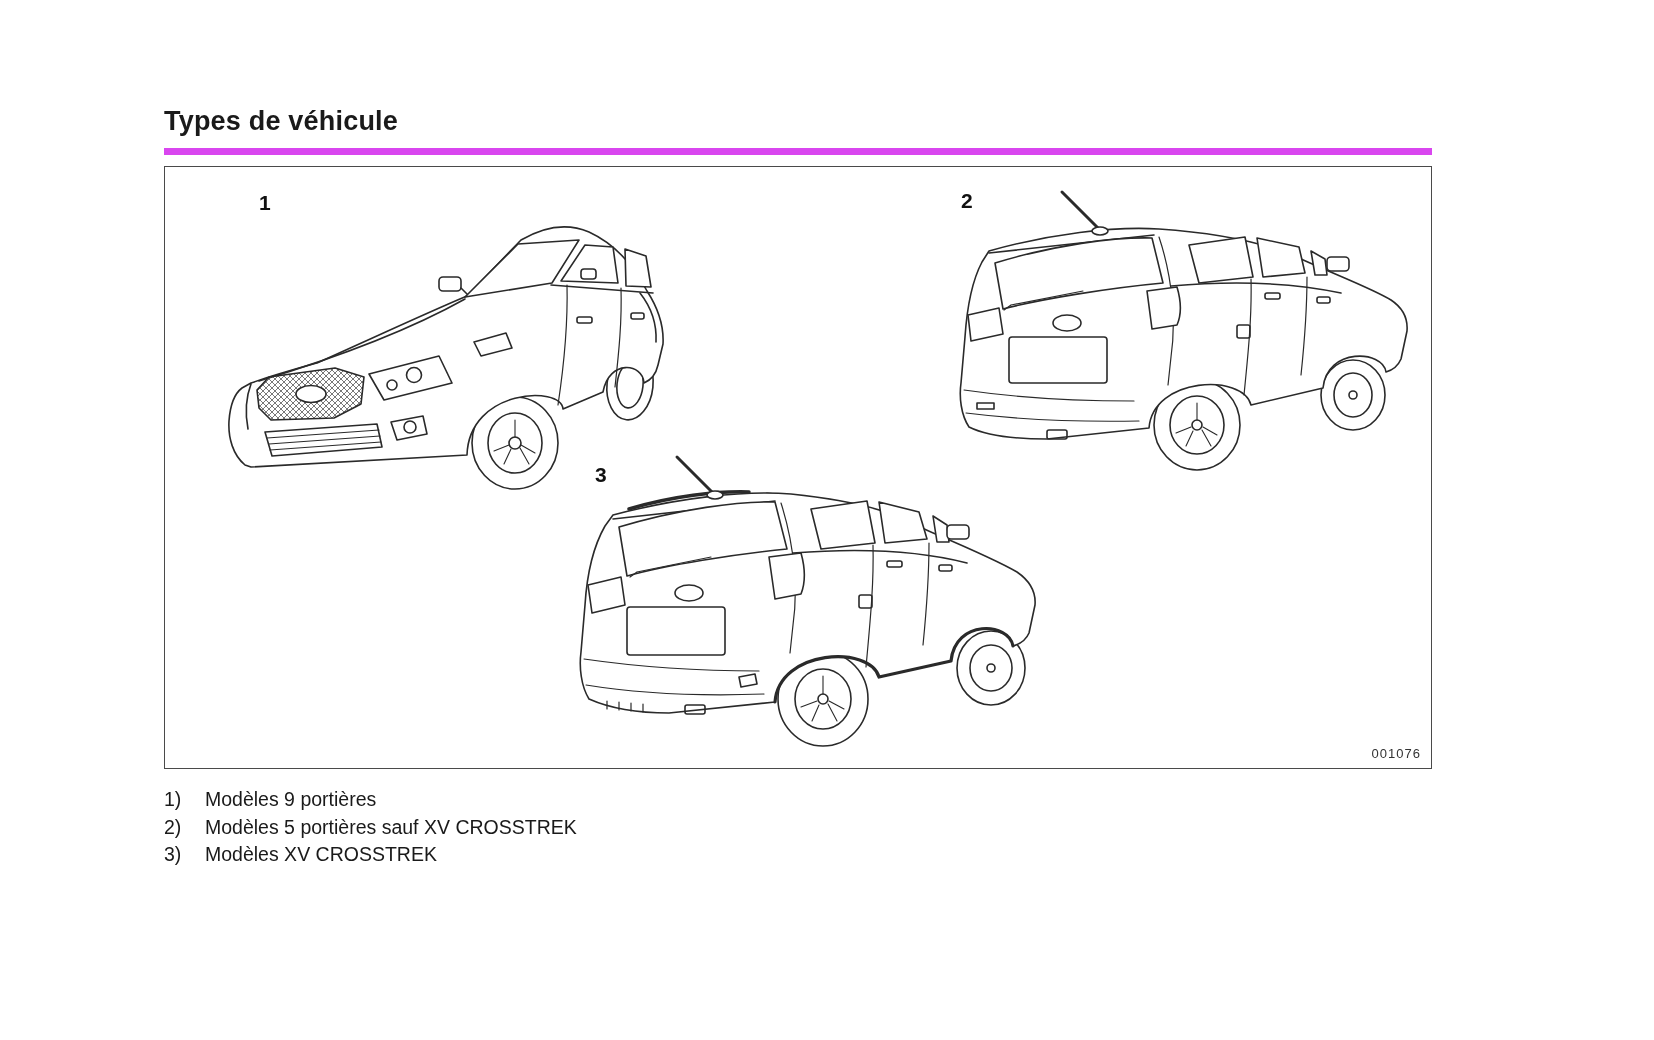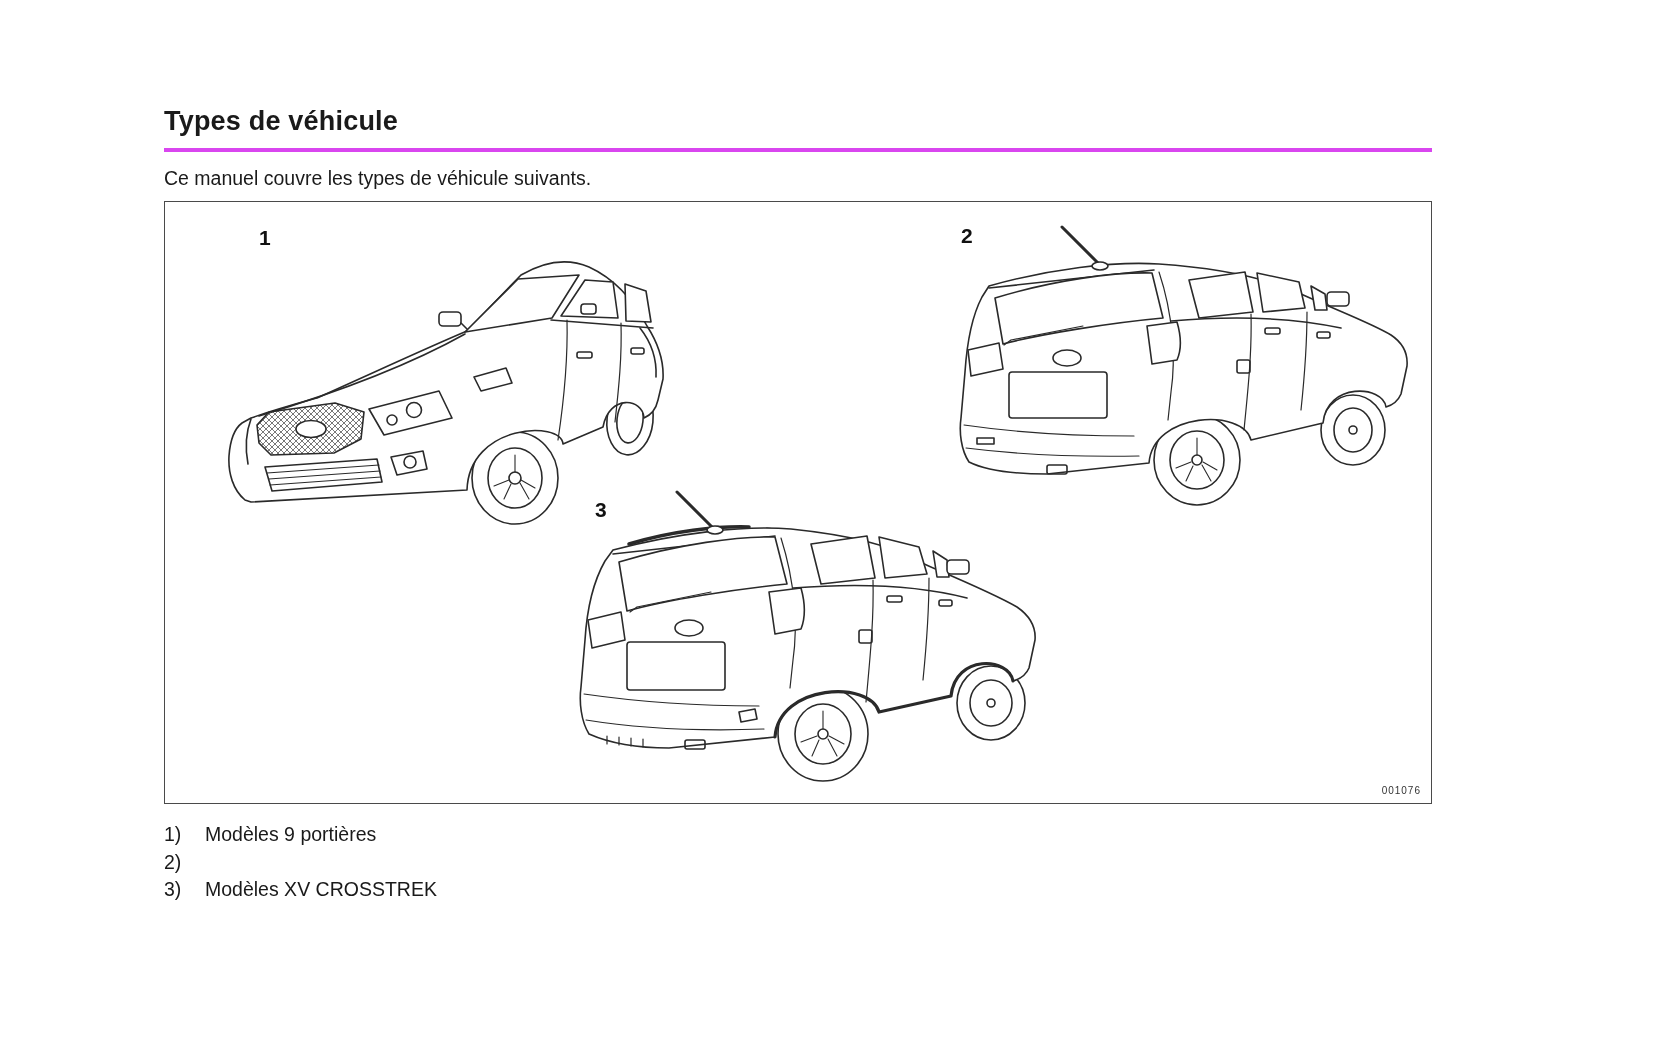--- a/index.html
+++ b/index.html
@@ -4,53 +4,52 @@
 <style>
   html,body { margin:0; padding:0; background:#e8e8e8; }
   .page {
     position:relative; width:1654px; height:1040px; background:#ffffff;
     font-family:"Liberation Sans","DejaVu Sans",sans-serif; color:#1a1a1a;
     overflow:hidden; margin:0 auto;
   }
   .content { position:absolute; left:164px; top:106px; width:1268px; }
   .doc-title {
     margin:0; font-size:27px; font-weight:bold; letter-spacing:0.2px;
-    padding-bottom:11px; border-bottom:4px solid #d946ef;
+    padding-bottom:11px; border-bottom:7px solid #d946ef;
   }
   .intro { margin:15px 0 10px 0; font-size:19.5px; }
   .figure {
     position:relative; width:1266px; height:601px;
     border:1px solid #4a4a4a; background:#fff; margin-top:11px;
   }
   .fig-label { position:absolute; font-size:21px; font-weight:bold; color:#111; }
   .fig-label.l1 { left:94px;  top:24px; }
   .fig-label.l2 { left:796px; top:22px; }
   .fig-label.l3 { left:430px; top:296px; }
   .car { position:absolute; }
   .car.c1 { left:50px;  top:26px;  width:460px; height:320px; }
   .car.c2 { left:784px; top:20px;  width:470px; height:305px; }
   .car.c3 { left:402px; top:286px; width:500px; height:310px; }
   .fig-code {
-    position:absolute; right:10px; bottom:7px; font-size:10px; color:#333;
+    position:absolute; right:10px; bottom:7px; font-size:13px; color:#333;
     letter-spacing:1px;
   }
   .legend { margin-top:17px; font-size:19.5px; }
   .legend-row { display:flex; line-height:27.5px; }
   .legend-num { width:41px; flex:0 0 41px; }
   svg { display:block; }
 </style>
 </head>
 <body>
 
 <div class="page">
   <div class="content">
 
     <h1 class="doc-title">Types de véhicule</h1>
 
-    <p class="intro">Ce manuel couvre les types de véhicule suivants.</p>
 
     <div class="figure">
 
       <span class="fig-label l1">1</span>
       <span class="fig-label l2">2</span>
       <span class="fig-label l3">3</span>
 
       <svg class="car c1" viewBox="0 0 460 320" aria-hidden="true">
         <defs>
           <pattern id="xh1" width="6" height="6" patternUnits="userSpaceOnUse">
@@ -197,20 +196,21 @@
       <span class="fig-code">001076</span>
     </div>
 
     <div class="legend">
       <div class="legend-row">
         <span class="legend-num">1)</span>
         <span class="legend-text">Modèles 9 portières</span>
       </div>
       <div class="legend-row">
         <span class="legend-num">2)</span>
+        <span class="legend-text">Modèles 5 portières sauf XV CROSSTREK</span>
       </div>
       <div class="legend-row">
         <span class="legend-num">3)</span>
         <span class="legend-text">Modèles XV CROSSTREK</span>
       </div>
     </div>
 
   </div>
 </div>
 

